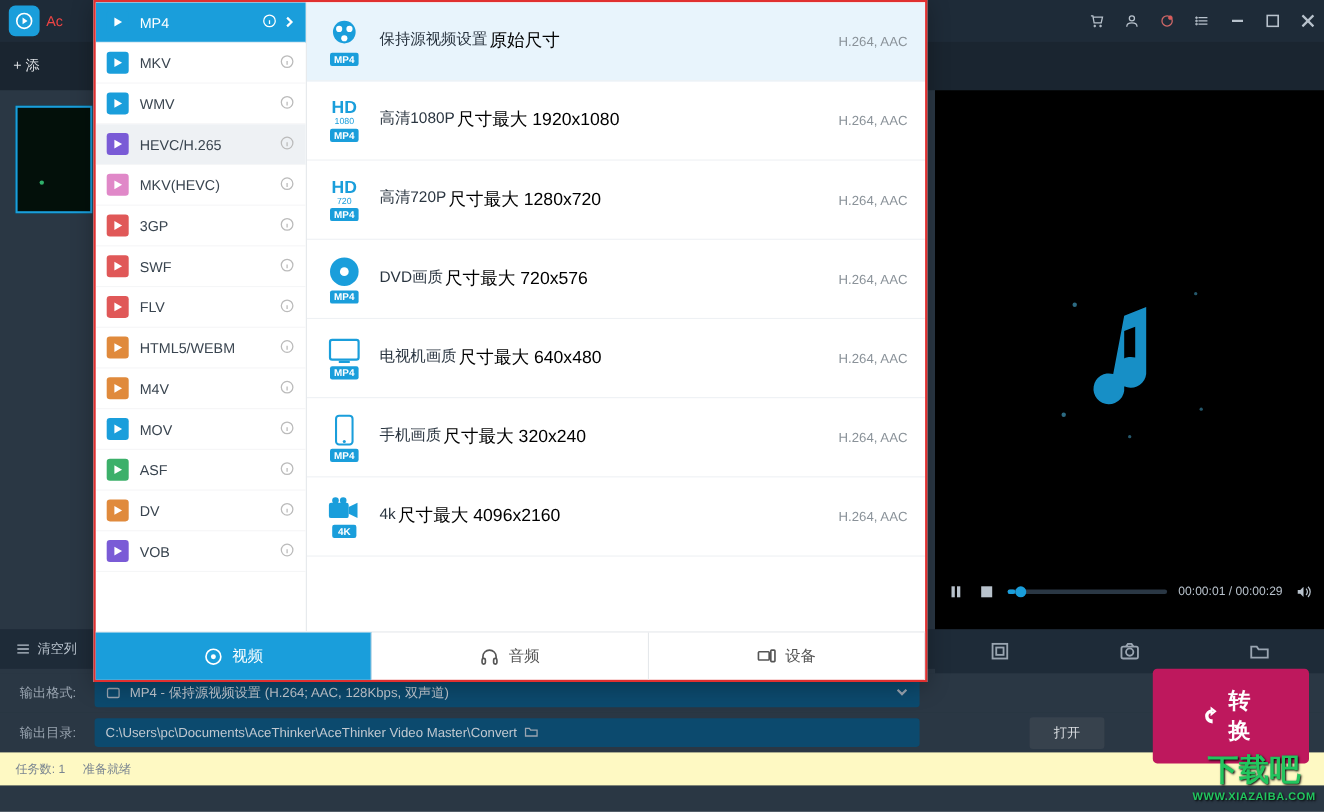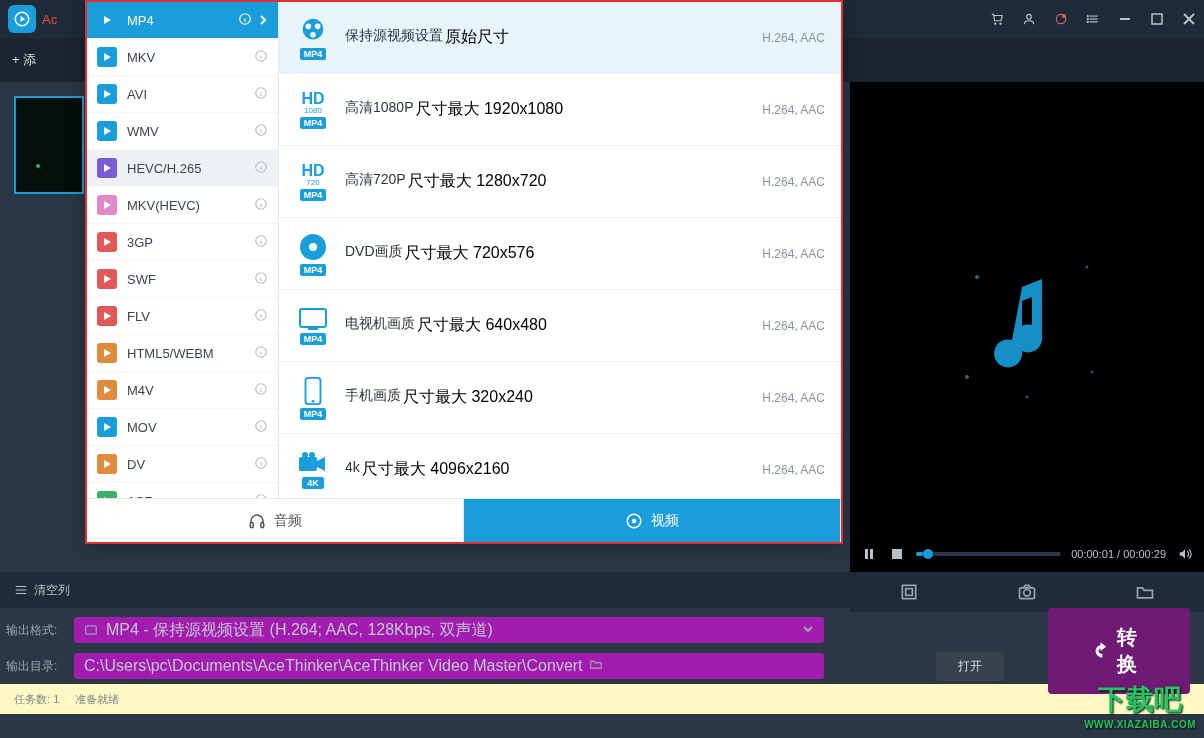--- a/index.html
+++ b/index.html
@@ -20,48 +20,48 @@
 
 
 .main { display: flex; height: 490px; }
 .left-col { width: 850px; position: relative; }
 .thumb { position: absolute; left: 14px; top: 14px; width: 70px; height: 98px; background: #03100a; border: 2px solid #1a9edb; display: flex; align-items: center; justify-content: center; }
 .thumb-dot { width: 4px; height: 4px; background: #2fb06a; border-radius: 50%; position: absolute; bottom: 24px; left: 20px; }
 
 
 .preview { flex: 1; background: #000; position: relative; }
 .note-art { position: absolute; top: 50%; left: 50%; transform: translate(-50%, -50%); }
-.player-bar { position: absolute; bottom: 0; left: 0; right: 0; height: 36px; display: flex; align-items: center; padding: 0 10px; gap: 10px; color: #b8c2cc; font-size: 11px; }
+.player-bar { position: absolute; bottom: 16px; left: 0; right: 0; height: 36px; display: flex; align-items: center; padding: 0 10px; gap: 10px; color: #b8c2cc; font-size: 11px; }
 .play-ctrl { width: 18px; height: 18px; display: flex; align-items: center; justify-content: center; cursor: pointer; }
 .progress { flex: 1; height: 4px; background: #2a3744; border-radius: 2px; position: relative; }
 .progress-fill { position: absolute; left: 0; top: 0; bottom: 0; width: 5%; background: #1a9edb; border-radius: 2px; }
 .progress-dot { position: absolute; left: 5%; top: -3px; width: 10px; height: 10px; background: #1a9edb; border-radius: 50%; }
 
 
 .preview-btns { height: 40px; display: flex; align-items: center; justify-content: space-around; color: #9aa5b1; background: #1e2b38; }
 .preview-btn { cursor: pointer; width: 24px; height: 24px; display: flex; align-items: center; justify-content: center; }
 
 
 .clear-row { height: 36px; background: #1e2b38; display: flex; align-items: center; padding: 0 14px; color: #b8c2cc; font-size: 12px; }
 
 
-.output-row { height: 36px; background: #2a3744; display: flex; align-items: center; padding: 0 6px; color: #9aa5b1; font-size: 12px; gap: 8px; }
+.output-row { height: 36px; background: #2a3744; display: flex; align-items: center; padding: 0 18px; color: #9aa5b1; font-size: 12px; gap: 8px; }
 .output-label { width: 60px; }
-.output-field { flex: 1; background: #a21caf; height: 26px; border-radius: 3px; display: flex; align-items: center; padding: 0 10px; color: #c0c8d0; font-size: 16px; text-align: center; }
+.output-field { flex: 1; background: #0c4a6e; height: 26px; border-radius: 3px; display: flex; align-items: center; padding: 0 10px; color: #c0c8d0; font-size: 12px; text-align: center; }
 .output-field.wide { max-width: 750px; }
 .dd-arrow { margin-left: auto; }
 .side-btns { display: flex; gap: 10px; margin-left: auto; align-items: center; }
 .side-btn { background: #37424d; color: #dcdfe3; font-size: 12px; padding: 6px 22px; border-radius: 3px; cursor: pointer; }
-.convert-btn { background: #701a75; color: #fff; font-size: 20px; font-weight: bold; padding: 16px 46px; border-radius: 4px; cursor: pointer; display: flex; align-items: center; gap: 8px; }
+.convert-btn { background: #be185d; color: #fff; font-size: 20px; font-weight: bold; padding: 16px 46px; border-radius: 4px; cursor: pointer; display: flex; align-items: center; gap: 8px; }
 
 
 .status { height: 30px; background: #fef9c3; display: flex; align-items: center; padding: 0 14px; color: #7a8591; font-size: 11px; gap: 16px; }
 
 
-.popup { position: absolute; left: 85px; top: 0; width: 758px; height: 544px; background: #fff; border: 2px solid #e03030; display: flex; flex-direction: column; box-shadow: 0 4px 20px rgba(0,0,0,.3); }
+.popup { position: absolute; left: 85px; top: 0; width: 758px; height: 620px; background: #fff; border: 2px solid #e03030; display: flex; flex-direction: column; box-shadow: 0 4px 20px rgba(0,0,0,.3); }
 .popup-body { flex: 1; display: flex; overflow: hidden; }
 .cat-list { width: 192px; border-right: 1px solid #e5e8eb; overflow-y: auto; }
 .cat-item { height: 37px; display: flex; align-items: center; padding: 0 10px; cursor: pointer; font-size: 13px; color: #3a4550; border-bottom: 1px solid #f5f6f7; }
 .cat-item.selected { background: #1a9edb; color: #fff; }
 .cat-item.hover { background: #eef1f4; }
 .cat-icon { width: 20px; height: 20px; margin-right: 10px; display: flex; align-items: center; justify-content: center; border-radius: 3px; }
 .cat-info { margin-left: auto; color: #bbb; cursor: pointer; }
 .cat-item.selected .cat-info { color: #fff; }
 .cat-item.selected .cat-arrow { color: #fff; }
 .cat-arrow { margin-left: 6px; color: #bbb; }
@@ -301,36 +301,20 @@
             </svg>
     </span>
 
   </div>
         <div class="cat-item">
     <span class="cat-icon" style="background:#1a9edb">
       <svg width="12" height="12" viewBox="0 0 12 12">
               <polygon points="3,2 10,6 3,10" fill="#fff"></polygon>
             </svg>
     </span>
-    <span>AVI</span>
-    <span class="cat-info">
-      <svg width="14" height="14" viewBox="0 0 24 24" fill="none" stroke="currentColor" stroke-width="2">
-              <circle cx="12" cy="12" r="9"></circle>
-              <line x1="12" y1="8" x2="12" y2="8"></line>
-              <line x1="12" y1="11" x2="12" y2="17"></line>
-            </svg>
-    </span>
-
-  </div>
-        <div class="cat-item">
-    <span class="cat-icon" style="background:#1a9edb">
-      <svg width="12" height="12" viewBox="0 0 12 12">
-              <polygon points="3,2 10,6 3,10" fill="#fff"></polygon>
-            </svg>
-    </span>
     <span>WMV</span>
     <span class="cat-info">
       <svg width="14" height="14" viewBox="0 0 24 24" fill="none" stroke="currentColor" stroke-width="2">
               <circle cx="12" cy="12" r="9"></circle>
               <line x1="12" y1="8" x2="12" y2="8"></line>
               <line x1="12" y1="11" x2="12" y2="17"></line>
             </svg>
     </span>
 
   </div>
@@ -456,42 +440,42 @@
     <span class="cat-info">
       <svg width="14" height="14" viewBox="0 0 24 24" fill="none" stroke="currentColor" stroke-width="2">
               <circle cx="12" cy="12" r="9"></circle>
               <line x1="12" y1="8" x2="12" y2="8"></line>
               <line x1="12" y1="11" x2="12" y2="17"></line>
             </svg>
     </span>
 
   </div>
         <div class="cat-item">
+    <span class="cat-icon" style="background:#3cb06a">
+      <svg width="12" height="12" viewBox="0 0 12 12">
+              <polygon points="3,2 10,6 3,10" fill="#fff"></polygon>
+            </svg>
+    </span>
+    <span>ASF</span>
+    <span class="cat-info">
+      <svg width="14" height="14" viewBox="0 0 24 24" fill="none" stroke="currentColor" stroke-width="2">
+              <circle cx="12" cy="12" r="9"></circle>
+              <line x1="12" y1="8" x2="12" y2="8"></line>
+              <line x1="12" y1="11" x2="12" y2="17"></line>
+            </svg>
+    </span>
+
+  </div>
+        <div class="cat-item">
     <span class="cat-icon" style="background:#e08a3c">
       <svg width="12" height="12" viewBox="0 0 12 12">
               <polygon points="3,2 10,6 3,10" fill="#fff"></polygon>
             </svg>
     </span>
     <span>DV</span>
-    <span class="cat-info">
-      <svg width="14" height="14" viewBox="0 0 24 24" fill="none" stroke="currentColor" stroke-width="2">
-              <circle cx="12" cy="12" r="9"></circle>
-              <line x1="12" y1="8" x2="12" y2="8"></line>
-              <line x1="12" y1="11" x2="12" y2="17"></line>
-            </svg>
-    </span>
-
-  </div>
-        <div class="cat-item">
-    <span class="cat-icon" style="background:#3cb06a">
-      <svg width="12" height="12" viewBox="0 0 12 12">
-              <polygon points="3,2 10,6 3,10" fill="#fff"></polygon>
-            </svg>
-    </span>
-    <span>ASF</span>
     <span class="cat-info">
       <svg width="14" height="14" viewBox="0 0 24 24" fill="none" stroke="currentColor" stroke-width="2">
               <circle cx="12" cy="12" r="9"></circle>
               <line x1="12" y1="8" x2="12" y2="8"></line>
               <line x1="12" y1="11" x2="12" y2="17"></line>
             </svg>
     </span>
 
   </div>
         <div class="cat-item">
@@ -606,34 +590,41 @@
     </div>
     <div class="preset-text">
       <span class="preset-title">4k</span>
       <span class="preset-sub">尺寸最大 4096x2160</span>
     </div>
     <span class="preset-codec">H.264, AAC</span>
   </div>
       </div>
   </div>
   <div class="popup-tabs">
+    <div class="popup-tab active">
+      <svg width="18" height="18" viewBox="0 0 24 24" fill="#fff">
+          <circle cx="12" cy="12" r="9" fill="none" stroke="#fff" stroke-width="2"></circle>
+          <circle cx="12" cy="12" r="3"></circle>
+        </svg>
+      <span>视频</span>
+    </div>
     <div class="popup-tab">
       <svg width="18" height="18" viewBox="0 0 24 24" fill="none" stroke="#555" stroke-width="2">
           <path d="M4 14v-2a8 8 0 0116 0v2"></path>
           <rect x="3" y="14" width="4" height="7" rx="2"></rect>
           <rect x="17" y="14" width="4" height="7" rx="2"></rect>
         </svg>
       <span>音频</span>
     </div>
-    <div class="popup-tab active">
-      <svg width="18" height="18" viewBox="0 0 24 24" fill="#fff">
-          <circle cx="12" cy="12" r="9" fill="none" stroke="#fff" stroke-width="2"></circle>
-          <circle cx="12" cy="12" r="3"></circle>
-        </svg>
-      <span>视频</span>
+    <div class="popup-tab">
+      <svg width="18" height="18" viewBox="0 0 24 24" fill="none" stroke="#555" stroke-width="2">
+          <rect x="2" y="6" width="13" height="10" rx="1"></rect>
+          <rect x="17" y="4" width="5" height="14" rx="1"></rect>
+        </svg>
+      <span>设备</span>
     </div>
   </div>
 </div>
 
 <div class="watermark">
   <div class="big">下载吧</div>
   <div class="small">WWW.XIAZAIBA.COM</div>
 </div>
 
 </body></html>

